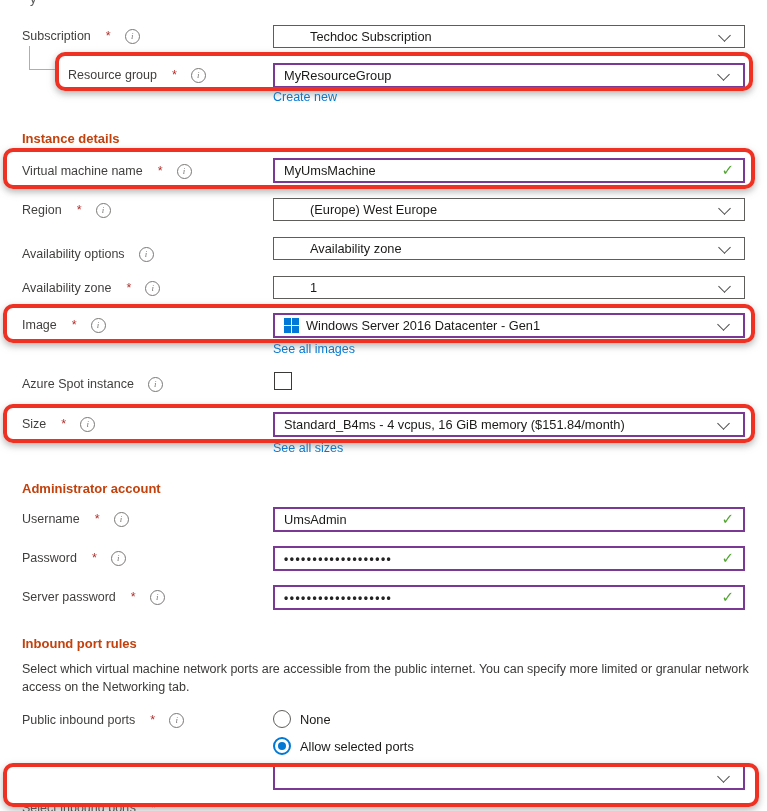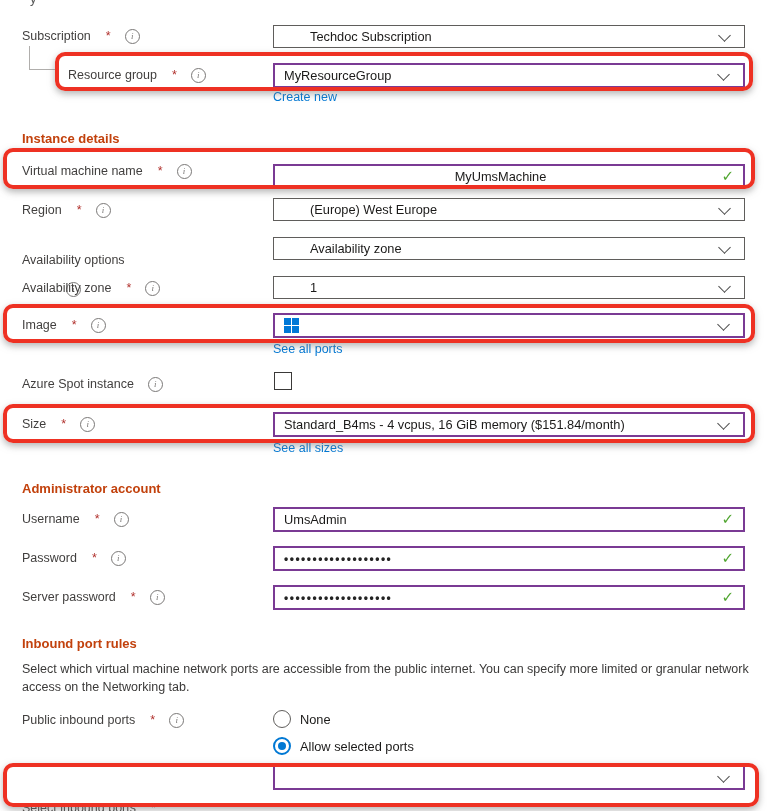--- a/index.html
+++ b/index.html
@@ -80,36 +80,36 @@
 </div>
 <div class="link" style="top:90px;">Create new</div>
 
 <div class="hdr" style="top:131px;">Instance details</div>
 
 <div class="lbl" style="top:163px;">
   <span>Virtual machine name</span>
     <span class="req">*</span>
   <span class="info">i</span>
 </div>
-<div class="field purple" style="top:164px;justify-content:center;">
+<div class="field purple" style="top:158px;">
   <span>MyUmsMachine</span>
   <span class="check">✓</span>
 </div>
 
 <div class="lbl" style="top:202px;">
   <span>Region</span>
     <span class="req">*</span>
   <span class="info">i</span>
 </div>
 <div class="field gray" style="top:198px;">
   <span>(Europe) West Europe</span>
   <i class="chev"></i>
 </div>
 
-<div class="lbl" style="top:252px;flex-direction:column;">
+<div class="lbl" style="top:246px;">
   <span>Availability options</span>
   <span class="info">i</span>
 </div>
 <div class="field gray" style="top:237px;">
   <span>Availability zone</span>
   <i class="chev"></i>
 </div>
 
 <div class="lbl" style="top:280px;">
   <span>Availability zone</span>
@@ -126,23 +126,24 @@
     <span class="req">*</span>
   <span class="info">i</span>
 </div>
 <div class="field purple" style="top:313px;">
   <span class="winlogo">
       <span></span>
       <span></span>
       <span></span>
       <span></span>
     </span>
-  <i class="chev"></i>
-</div>
-<div class="link" style="top:342px;">See all ports</div>
+  <span>Windows Server 2016 Datacenter - Gen1</span>
+  <i class="chev"></i>
+</div>
+<div class="link" style="top:342px;">See all images</div>
 
 <div class="lbl" style="top:376px;">
   <span>Azure Spot instance</span>
   <span class="info">i</span>
 </div>
 <div class="cbx"></div>
 
 <div class="lbl" style="top:416px;">
   <span>Size</span>
     <span class="req">*</span>

